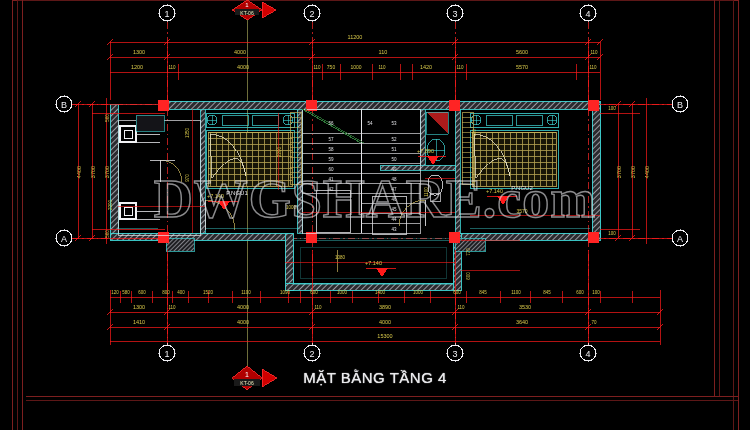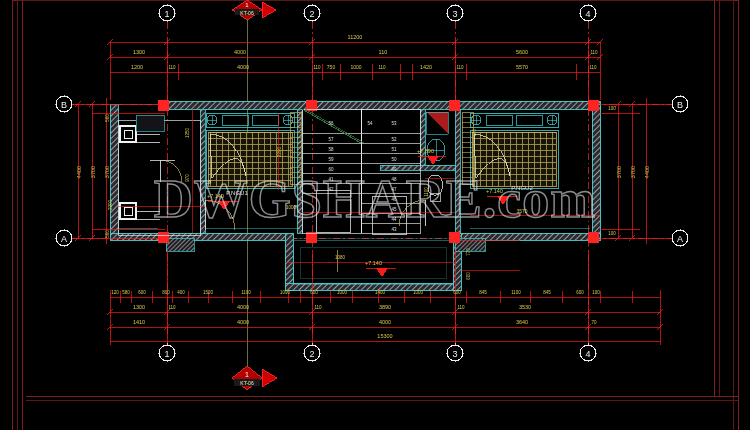--- a/index.html
+++ b/index.html
@@ -652,14 +652,15 @@
       <text x="394" y="201">46</text>
       <text x="394" y="211">45</text>
       <text x="394" y="221">44</text>
       <text x="394" y="231">43</text>
     </g>
 
   </svg>
 
   <div class="wm">DWGSHARE.com</div>
 
+  <div class="title">MẶT BẰNG TẦNG 4</div>
 
 </div>
 
 </body></html>

